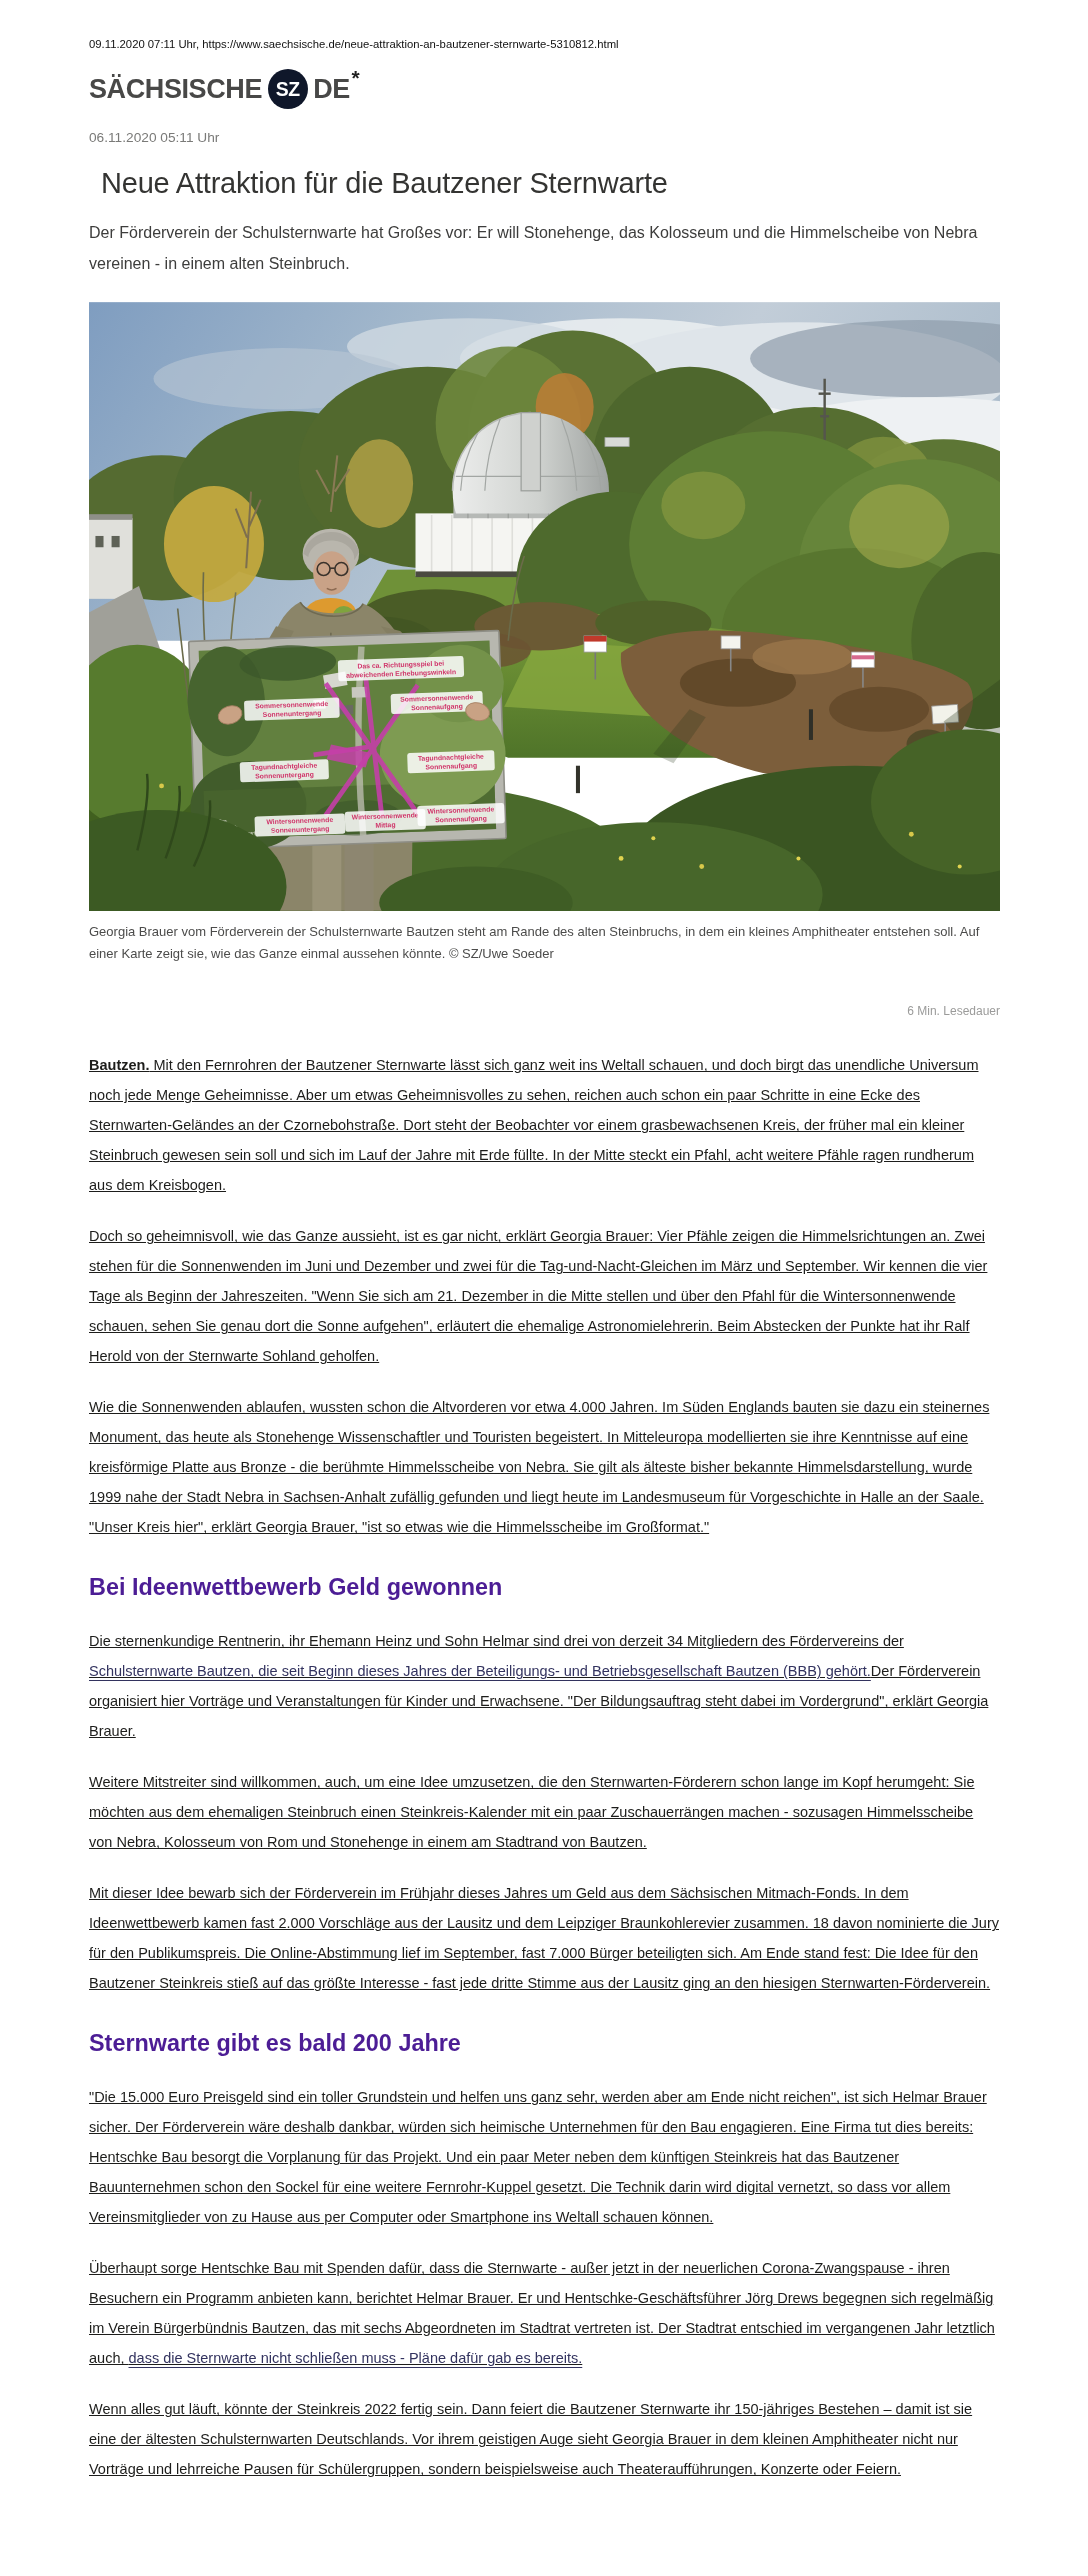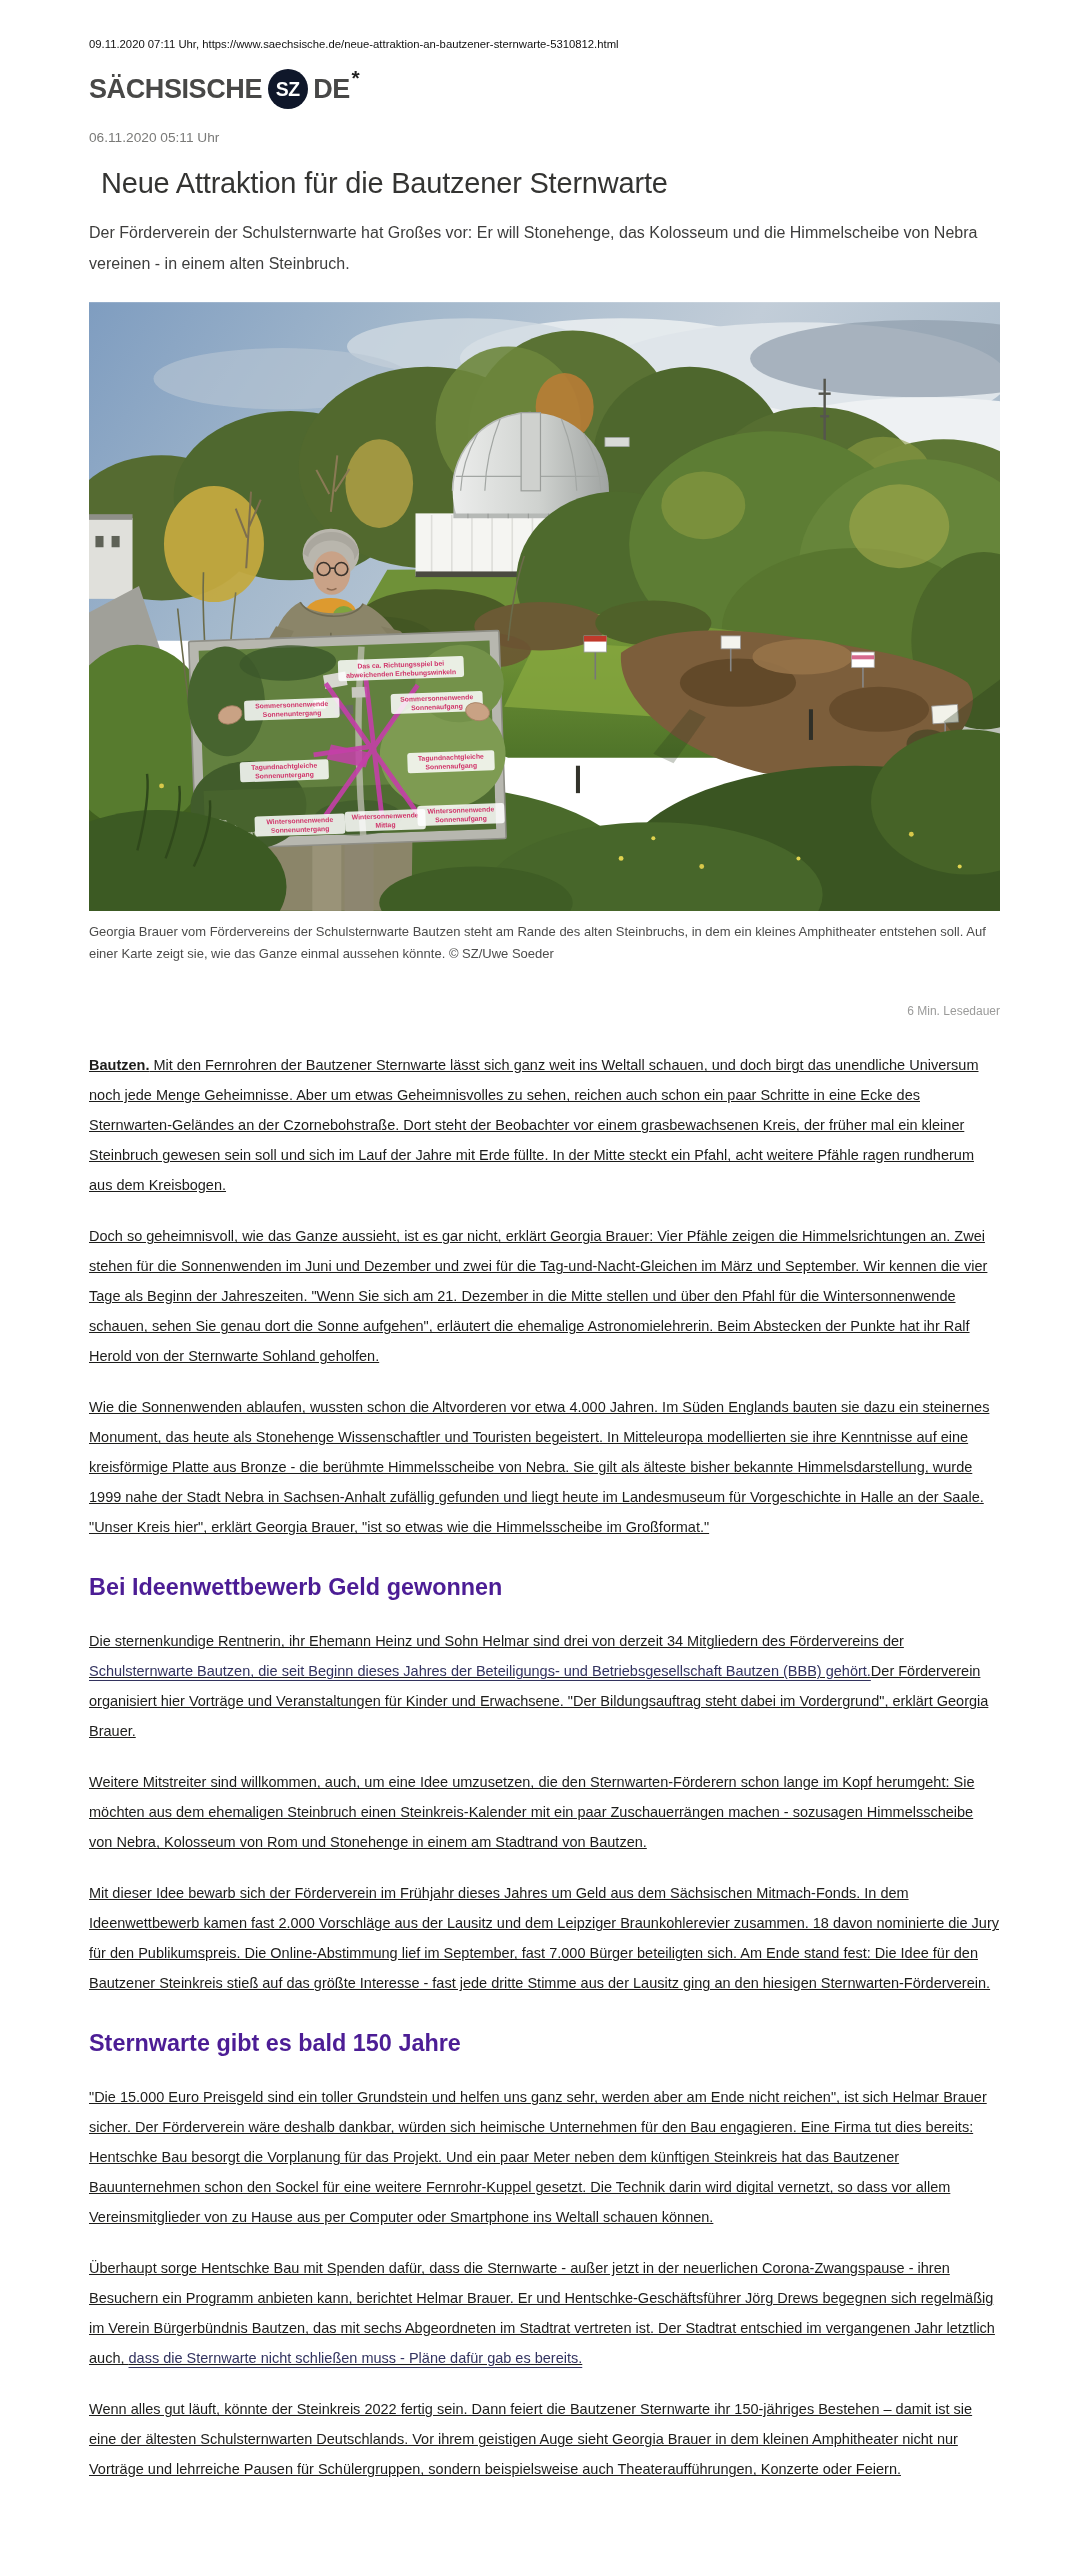--- a/index.html
+++ b/index.html
@@ -327,33 +327,33 @@
         <ellipse cx="175" cy="512" rx="15" ry="11" transform="rotate(-18 175 512)"></ellipse>
         <ellipse cx="482" cy="508" rx="15" ry="11" transform="rotate(14 482 508)"></ellipse>
       </g>
 
       <g>
         <ellipse cx="85" cy="725" rx="160" ry="95" fill="#3c5a23"></ellipse>
         <path d="M60,680 C70,640 75,610 72,585 M95,690 C108,655 115,625 112,600 M130,700 C145,668 152,640 150,618" stroke="#2f481b" stroke-width="3" fill="none"></path>
         <ellipse cx="480" cy="745" rx="120" ry="45" fill="#3f5d25"></ellipse>
       </g>
     </svg>
-    <figcaption><span>Georgia Brauer vom Fördervereins der Schulsternwarte Bautzen steht am Rande des alten Steinbruchs, in dem ein kleines Amphitheater entstehen soll. Auf einer Karte zeigt sie, wie das Ganze einmal aussehen könnte.</span> <span>© SZ/Uwe Soeder</span></figcaption>
+    <figcaption><span>Georgia Brauer vom Förderverein der Schulsternwarte Bautzen steht am Rande des alten Steinbruchs, in dem ein kleines Amphitheater entstehen soll. Auf einer Karte zeigt sie, wie das Ganze einmal aussehen könnte.</span> <span>© SZ/Uwe Soeder</span></figcaption>
   </figure>
 
   <div class="read-time">6 Min. Lesedauer</div>
 
   <article>
     <p><span class="lead-location">Bautzen.</span><span> Mit den Fernrohren der Bautzener Sternwarte lässt sich ganz weit ins Weltall schauen, und doch birgt das unendliche Universum noch jede Menge Geheimnisse. Aber um etwas Geheimnisvolles zu sehen, reichen auch schon ein paar Schritte in eine Ecke des Sternwarten-Geländes an der Czornebohstraße. Dort steht der Beobachter vor einem grasbewachsenen Kreis, der früher mal ein kleiner Steinbruch gewesen sein soll und sich im Lauf der Jahre mit Erde füllte. In der Mitte steckt ein Pfahl, acht weitere Pfähle ragen rundherum aus dem Kreisbogen.</span></p>
     <p>Doch so geheimnisvoll, wie das Ganze aussieht, ist es gar nicht, erklärt Georgia Brauer: Vier Pfähle zeigen die Himmelsrichtungen an. Zwei stehen für die Sonnenwenden im Juni und Dezember und zwei für die Tag-und-Nacht-Gleichen im März und September. Wir kennen die vier Tage als Beginn der Jahreszeiten. "Wenn Sie sich am 21. Dezember in die Mitte stellen und über den Pfahl für die Wintersonnenwende schauen, sehen Sie genau dort die Sonne aufgehen", erläutert die ehemalige Astronomielehrerin. Beim Abstecken der Punkte hat ihr Ralf Herold von der Sternwarte Sohland geholfen.</p>
     <p>Wie die Sonnenwenden ablaufen, wussten schon die Altvorderen vor etwa 4.000 Jahren. Im Süden Englands bauten sie dazu ein steinernes Monument, das heute als Stonehenge Wissenschaftler und Touristen begeistert. In Mitteleuropa modellierten sie ihre Kenntnisse auf eine kreisförmige Platte aus Bronze - die berühmte Himmelsscheibe von Nebra. Sie gilt als älteste bisher bekannte Himmelsdarstellung, wurde 1999 nahe der Stadt Nebra in Sachsen-Anhalt zufällig gefunden und liegt heute im Landesmuseum für Vorgeschichte in Halle an der Saale. "Unser Kreis hier", erklärt Georgia Brauer, "ist so etwas wie die Himmelsscheibe im Großformat."</p>
     <h2>Bei Ideenwettbewerb Geld gewonnen</h2>
     <p><span>Die sternenkundige Rentnerin, ihr Ehemann Heinz und Sohn Helmar sind drei von derzeit 34 Mitgliedern des Fördervereins der </span><a href="#" class="article-link">Schulsternwarte Bautzen, die seit Beginn dieses Jahres der Beteiligungs- und Betriebsgesellschaft Bautzen (BBB) gehört.</a><span>Der Förderverein organisiert hier Vorträge und Veranstaltungen für Kinder und Erwachsene. "Der Bildungsauftrag steht dabei im Vordergrund", erklärt Georgia Brauer.</span></p>
     <p>Weitere Mitstreiter sind willkommen, auch, um eine Idee umzusetzen, die den Sternwarten-Förderern schon lange im Kopf herumgeht: Sie möchten aus dem ehemaligen Steinbruch einen Steinkreis-Kalender mit ein paar Zuschauerrängen machen - sozusagen Himmelsscheibe von Nebra, Kolosseum von Rom und Stonehenge in einem am Stadtrand von Bautzen.</p>
     <p>Mit dieser Idee bewarb sich der Förderverein im Frühjahr dieses Jahres um Geld aus dem Sächsischen Mitmach-Fonds. In dem Ideenwettbewerb kamen fast 2.000 Vorschläge aus der Lausitz und dem Leipziger Braunkohlerevier zusammen. 18 davon nominierte die Jury für den Publikumspreis. Die Online-Abstimmung lief im September, fast 7.000 Bürger beteiligten sich. Am Ende stand fest: Die Idee für den Bautzener Steinkreis stieß auf das größte Interesse - fast jede dritte Stimme aus der Lausitz ging an den hiesigen Sternwarten-Förderverein.</p>
-    <h2>Sternwarte gibt es bald 150 Jahre</h2>
+    <h2>Sternwarte gibt es bald 200 Jahre</h2>
     <p>"Die 15.000 Euro Preisgeld sind ein toller Grundstein und helfen uns ganz sehr, werden aber am Ende nicht reichen", ist sich Helmar Brauer sicher. Der Förderverein wäre deshalb dankbar, würden sich heimische Unternehmen für den Bau engagieren. Eine Firma tut dies bereits: Hentschke Bau besorgt die Vorplanung für das Projekt. Und ein paar Meter neben dem künftigen Steinkreis hat das Bautzener Bauunternehmen schon den Sockel für eine weitere Fernrohr-Kuppel gesetzt. Die Technik darin wird digital vernetzt, so dass vor allem Vereinsmitglieder von zu Hause aus per Computer oder Smartphone ins Weltall schauen können.</p>
     <p><span>Überhaupt sorge Hentschke Bau mit Spenden dafür, dass die Sternwarte - außer jetzt in der neuerlichen Corona-Zwangspause - ihren Besuchern ein Programm anbieten kann, berichtet Helmar Brauer. Er und Hentschke-Geschäftsführer Jörg Drews begegnen sich regelmäßig im Verein Bürgerbündnis Bautzen, das mit sechs Abgeordneten im Stadtrat vertreten ist. Der Stadtrat entschied im vergangenen Jahr letztlich auch, </span><a href="#" class="article-link">dass die Sternwarte nicht schließen muss - Pläne dafür gab es bereits.</a></p>
     <p>Wenn alles gut läuft, könnte der Steinkreis 2022 fertig sein. Dann feiert die Bautzener Sternwarte ihr 150-jähriges Bestehen – damit ist sie eine der ältesten Schulsternwarten Deutschlands. Vor ihrem geistigen Auge sieht Georgia Brauer in dem kleinen Amphitheater nicht nur Vorträge und lehrreiche Pausen für Schülergruppen, sondern beispielsweise auch Theateraufführungen, Konzerte oder Feiern.</p>
   </article>
 
 </div>
 
 
 </body></html>

